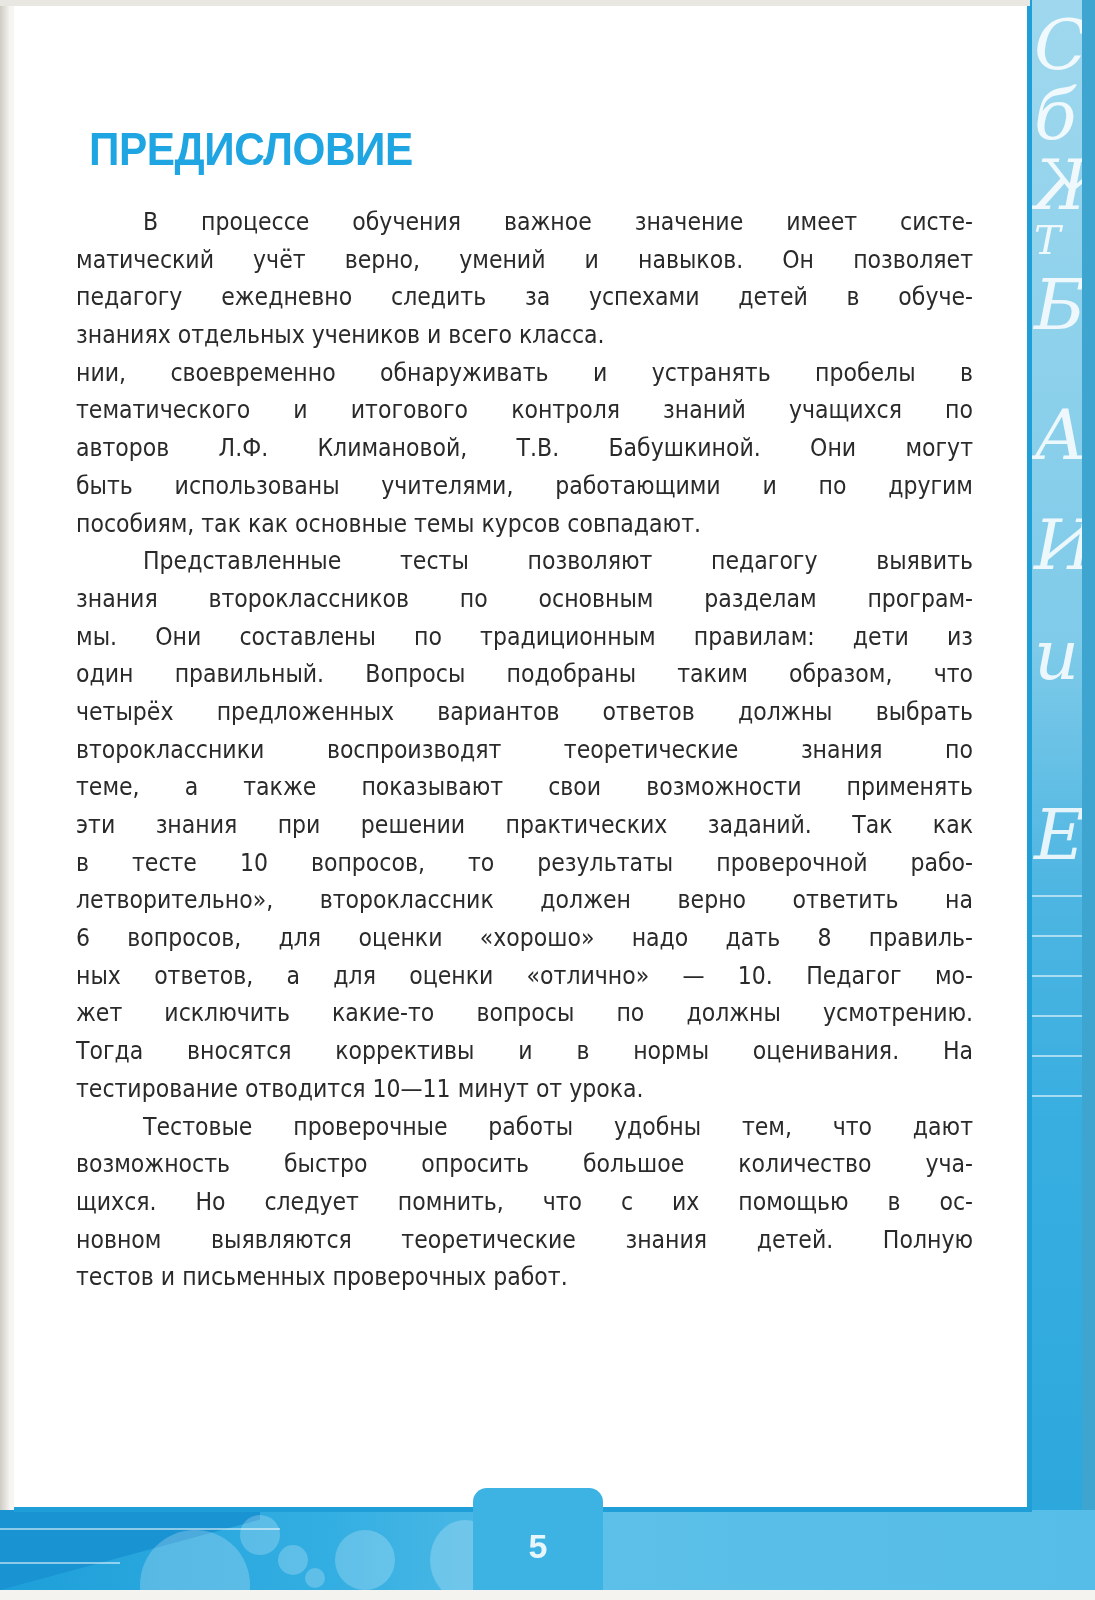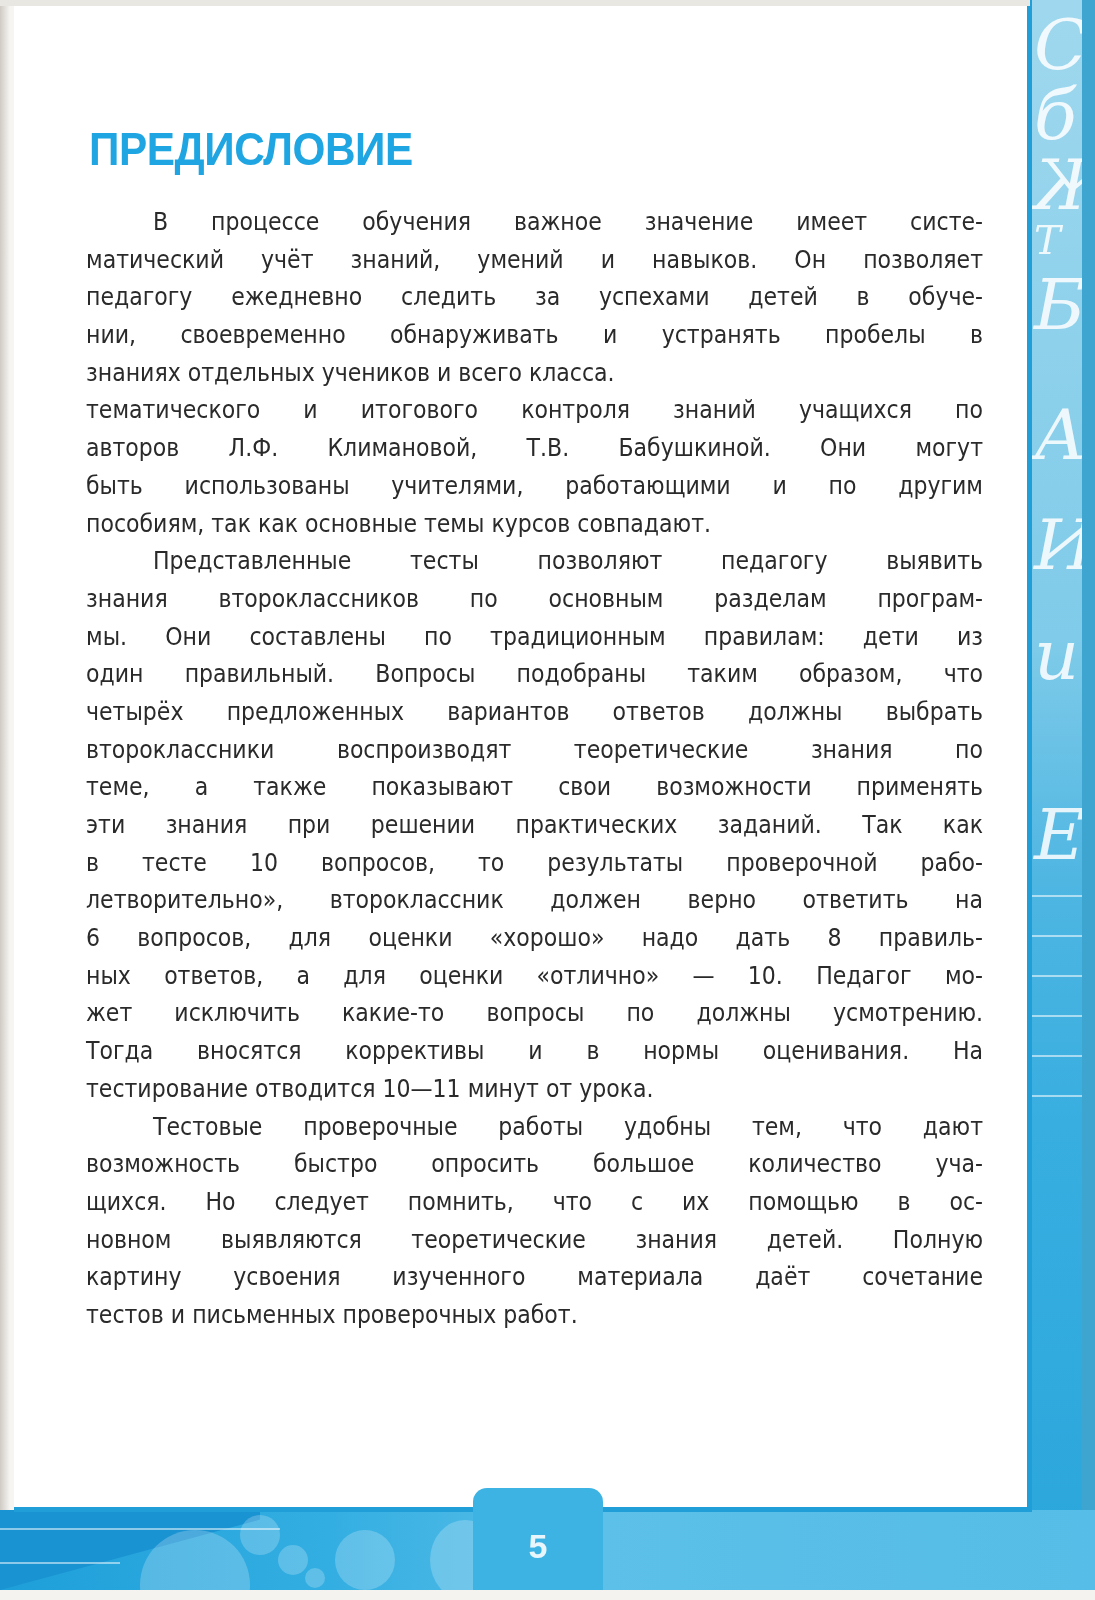--- a/index.html
+++ b/index.html
@@ -117,21 +117,21 @@
       color: #1fa6e2;
       font-family: "Liberation Sans", sans-serif;
       font-weight: bold;
       font-size: 46px;
       letter-spacing: -0.5px;
       transform: scaleX(0.92);
       transform-origin: left center;
     }
     .body-text {
       position: absolute;
-      left: 86px; top: 203px;
+      left: 76px; top: 203px;
       width: 897px;
       color: #2a2a2a;
       font-size: 24.5px;
       line-height: 37.7px;
     }
     .line {
       display: block;
       text-align: justify;
       text-align-last: justify;
       white-space: nowrap;
@@ -182,24 +182,24 @@
 
 <div class="page-num-tab">
   <span class="page-num">5</span>
 </div>
 
 <h1 class="title">ПРЕДИСЛОВИЕ</h1>
 
 <div class="body-text">
   <div>
     <span class="line first">В процессе обучения важное значение имеет систе-</span>
-    <span class="line">матический учёт знаний, умений и навыков. Он позволяет</span>
+    <span class="line">матический учёт верно, умений и навыков. Он позволяет</span>
     <span class="line">педагогу ежедневно следить за успехами детей в обуче-</span>
+    <span class="line last">знаниях отдельных учеников и всего класса.</span>
     <span class="line">нии, своевременно обнаруживать и устранять пробелы в</span>
-    <span class="line last">знаниях отдельных учеников и всего класса.</span>
   </div>
   <div>
     <span class="line">тематического и итогового контроля знаний учащихся по</span>
     <span class="line">авторов Л.Ф. Климановой, Т.В. Бабушкиной. Они могут</span>
     <span class="line">быть использованы учителями, работающими и по другим</span>
     <span class="line last">пособиям, так как основные темы курсов совпадают.</span>
   </div>
   <div>
     <span class="line first">Представленные тесты позволяют педагогу выявить</span>
     <span class="line">знания второклассников по основным разделам програм-</span>
@@ -215,16 +215,15 @@
     <span class="line">ных ответов, а для оценки «отлично» — 10. Педагог мо-</span>
     <span class="line">жет исключить какие-то вопросы по должны усмотрению.</span>
     <span class="line">Тогда вносятся коррективы и в нормы оценивания. На</span>
     <span class="line last">тестирование отводится 10—11 минут от урока.</span>
   </div>
   <div>
     <span class="line first">Тестовые проверочные работы удобны тем, что дают</span>
     <span class="line">возможность быстро опросить большое количество уча-</span>
     <span class="line">щихся. Но следует помнить, что с их помощью в ос-</span>
     <span class="line">новном выявляются теоретические знания детей. Полную</span>
-    <span class="line">картину усвоения изученного материала даёт сочетание</span>
     <span class="line last">тестов и письменных проверочных работ.</span>
   </div>
 </div>
 
 </body></html>

